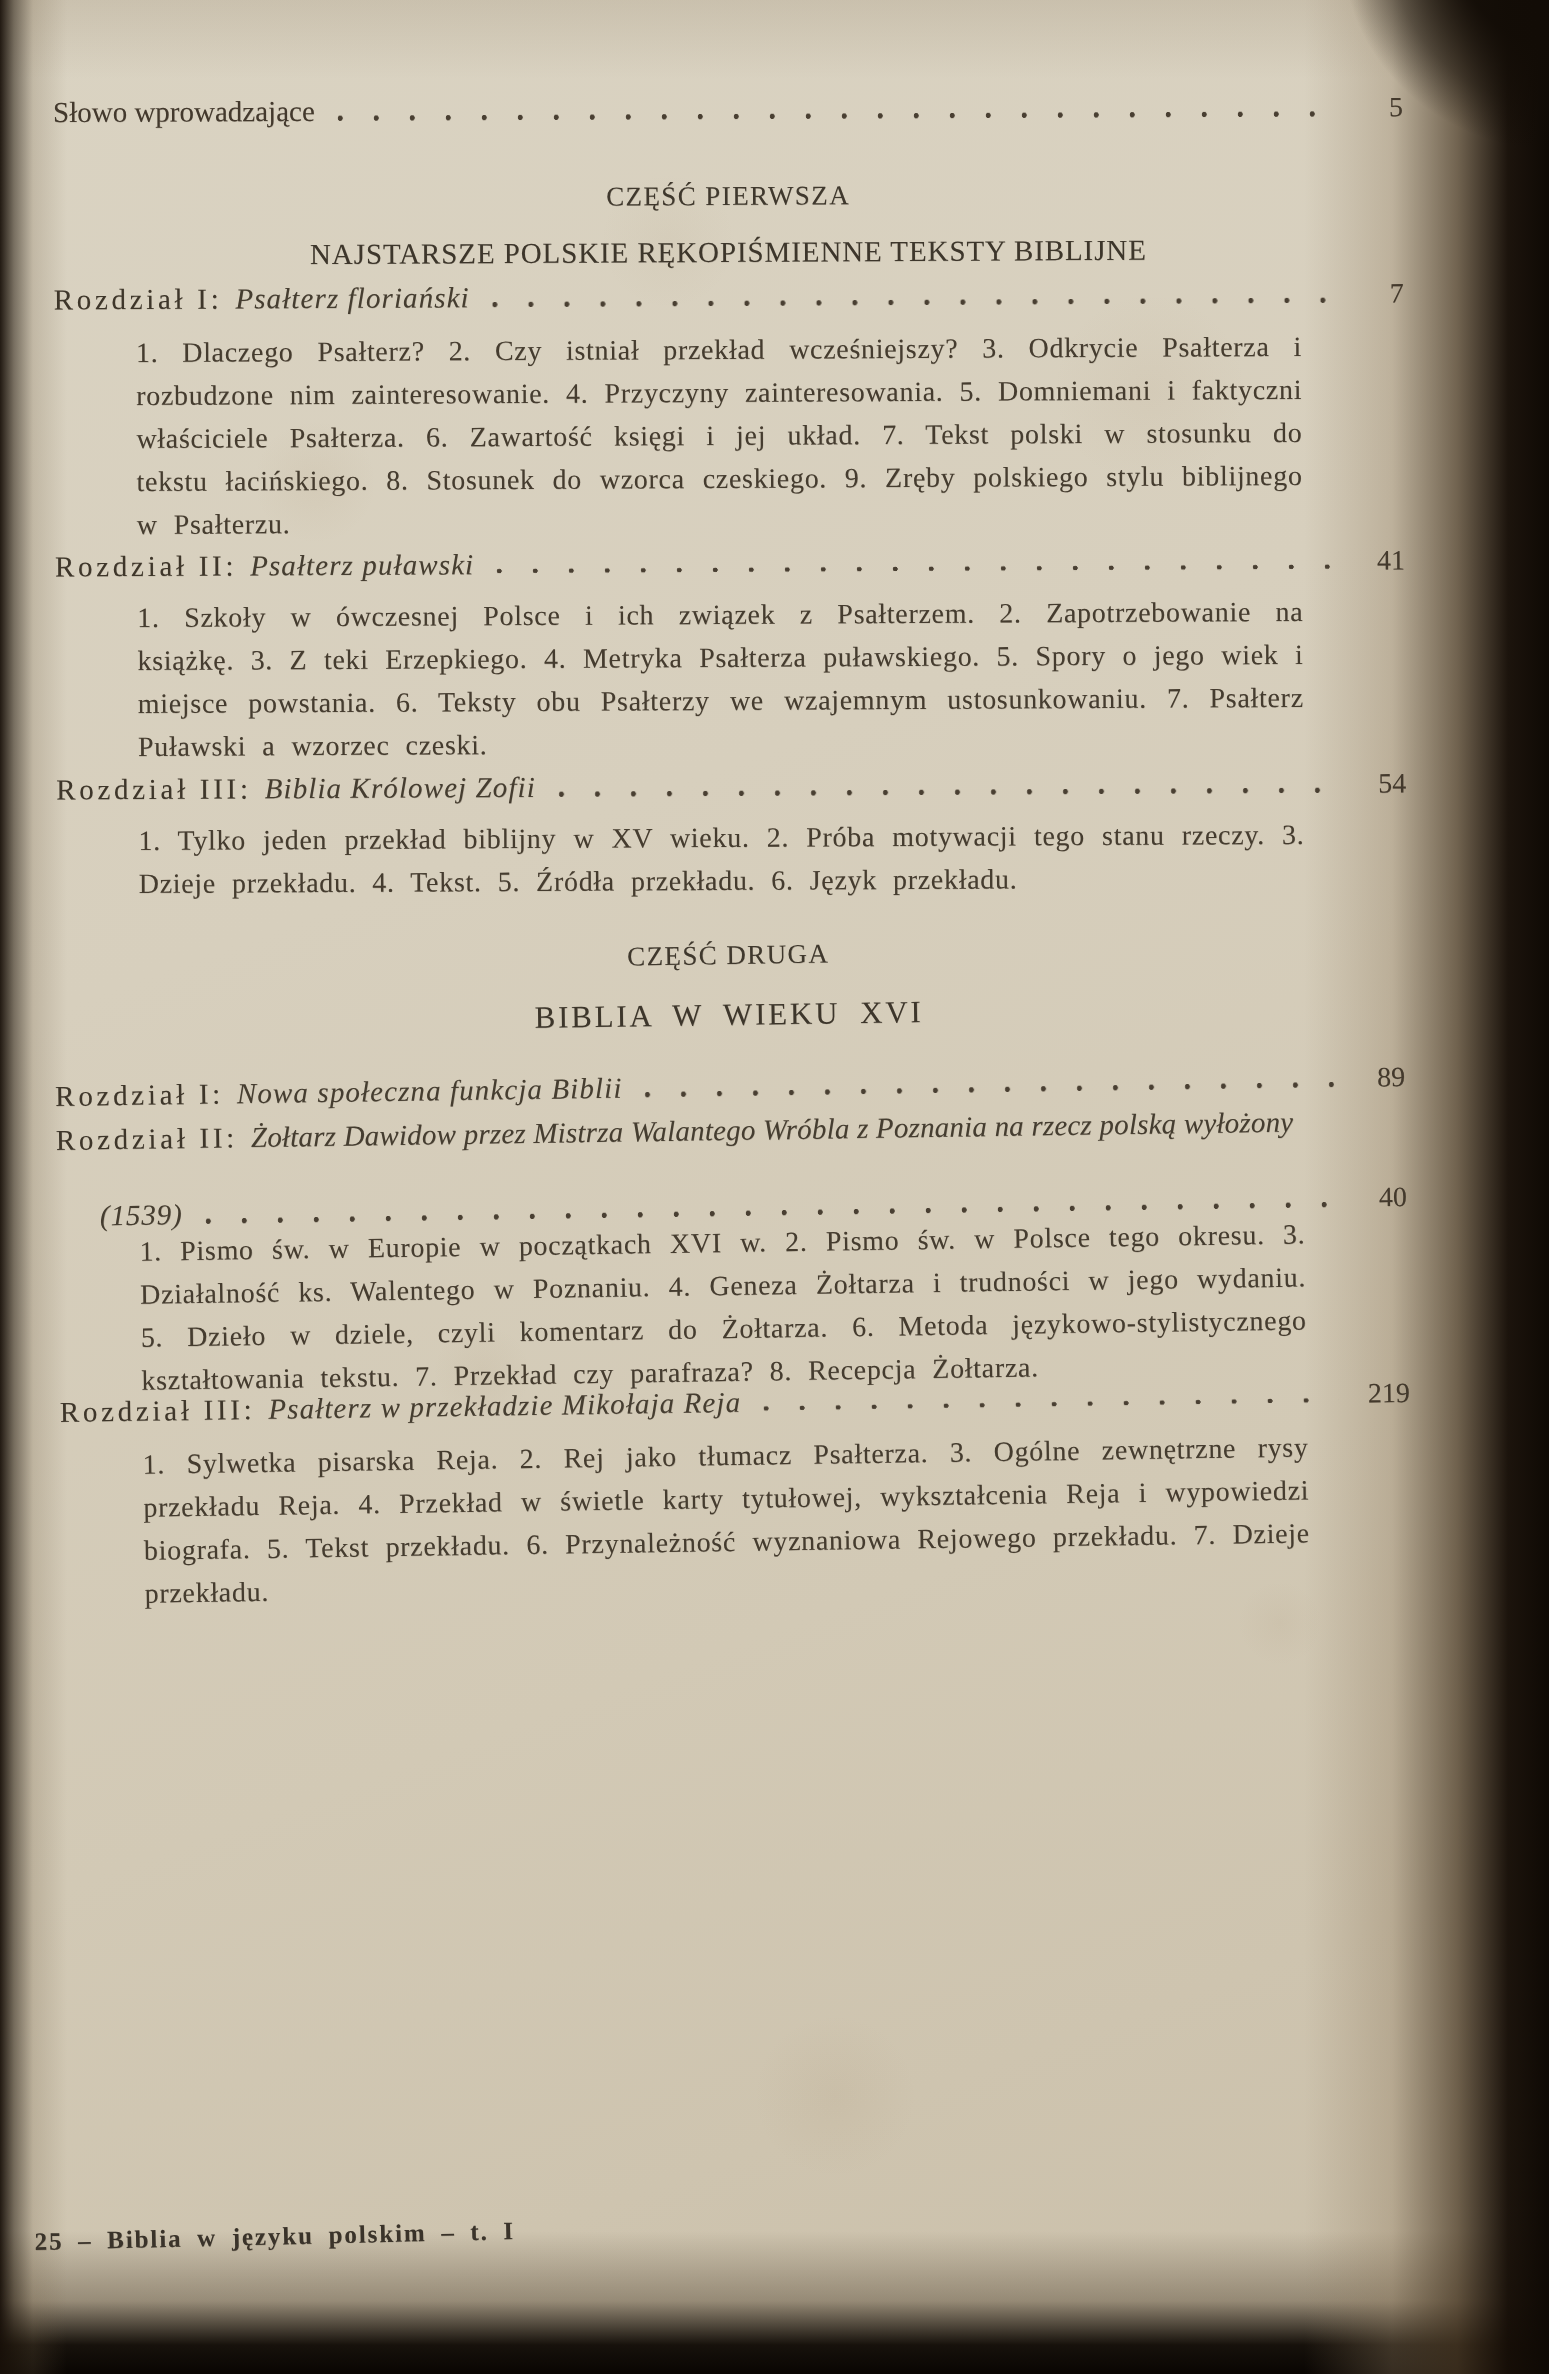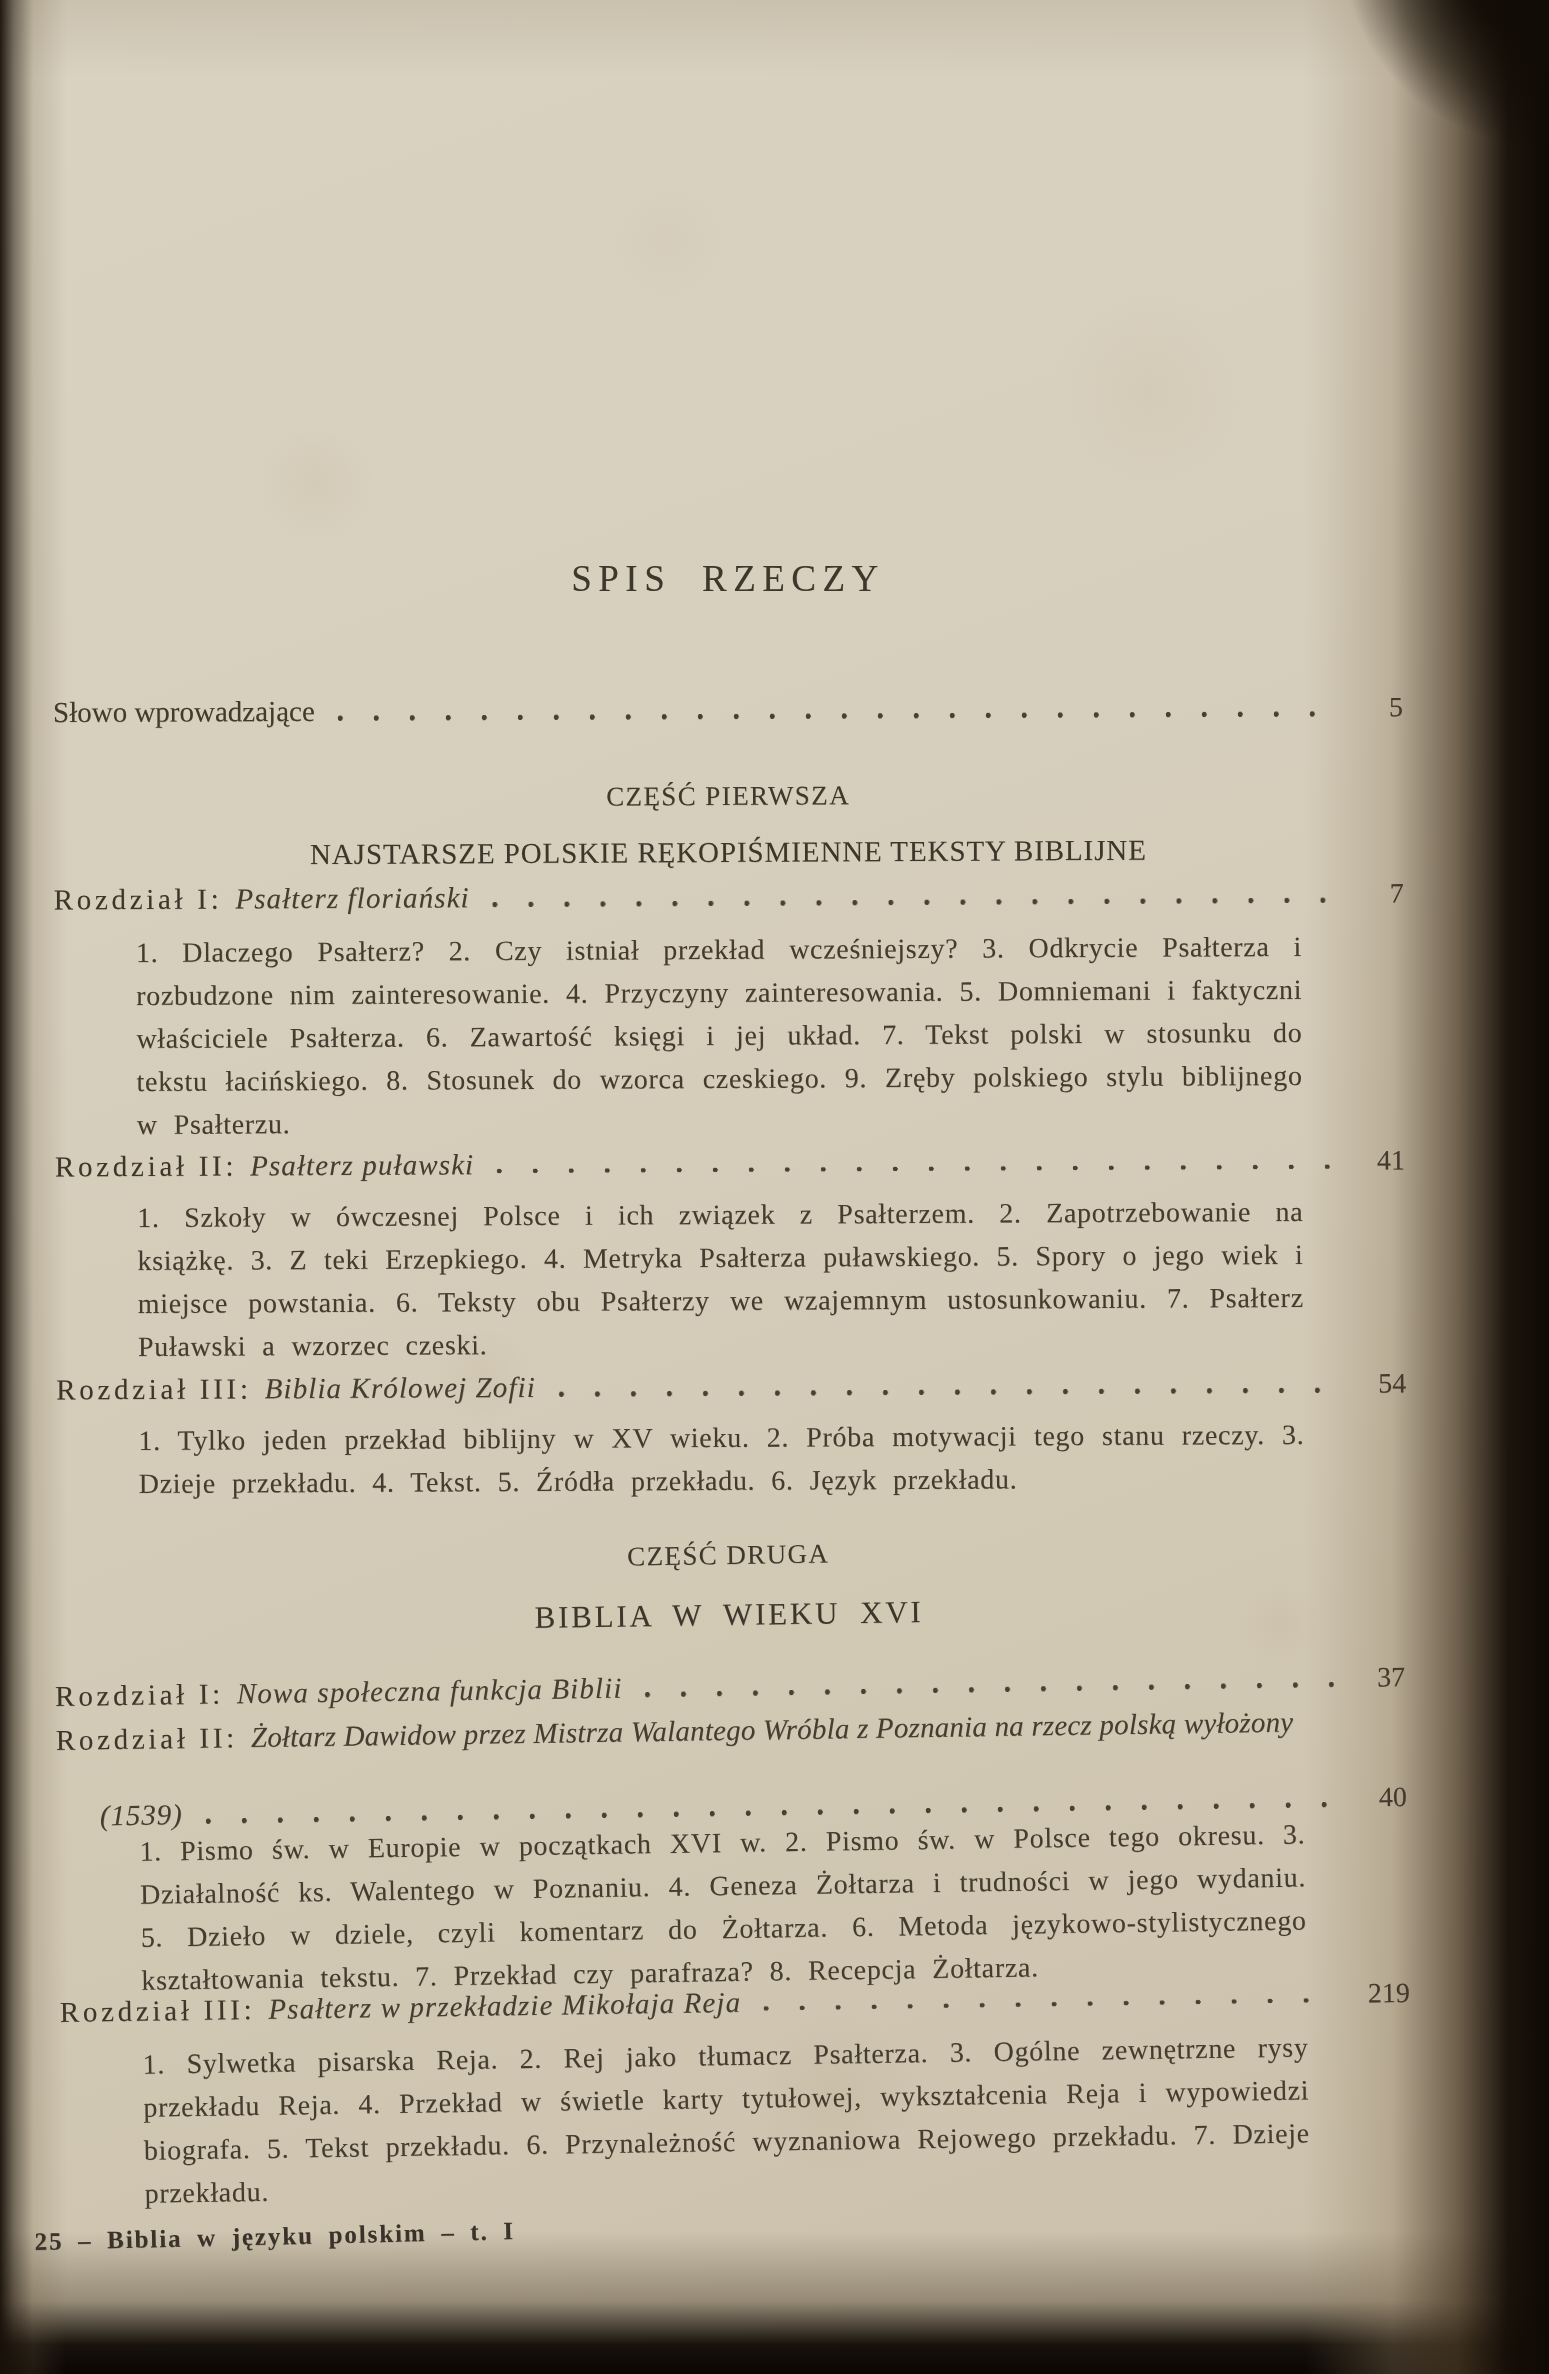--- a/index.html
+++ b/index.html
@@ -83,21 +83,20 @@
   }
 </style>
 </head>
 <body>
 
 <div class="scan"></div>
 <div class="stains"></div>
 
 <div class="content">
 
-  <h1 class="page-title">SPIS RZECZY</h1>
 
   <div class="entry intro">
     <span>Słowo wprowadzające</span>
     <span class="leader"></span>
     <span class="pagenum">5</span>
   </div>
 
   <section class="part1">
     <div class="part-heading">CZĘŚĆ PIERWSZA</div>
     <div class="part-subtitle">NAJSTARSZE POLSKIE RĘKOPIŚMIENNE TEKSTY BIBLIJNE</div>
@@ -128,21 +127,21 @@
   </section>
 
   <section class="part2">
     <div class="part-heading">CZĘŚĆ DRUGA</div>
     <div class="part-subtitle">BIBLIA W WIEKU XVI</div>
 
     <div class="ch-line mt40">
       <span class="ch-label">Rozdział I:</span>
       <span class="ch-title">Nowa społeczna funkcja Biblii</span>
       <span class="leader"></span>
-      <span class="pagenum">37</span>
+      <span class="pagenum">89</span>
     </div>
 
     <div class="ch-line mt12">
       <span class="ch-label">Rozdział II:</span>
       <span class="ch-title ch-title-long">Żołtarz Dawidow przez Mistrza Walantego Wróbla z Poznania na rzecz polską wyłożony</span>
     </div>
     <div class="ch-line mt46 wrap-line">
       <span class="wrap-label">(1539)</span>
       <span class="leader"></span>
       <span class="pagenum">40</span>

